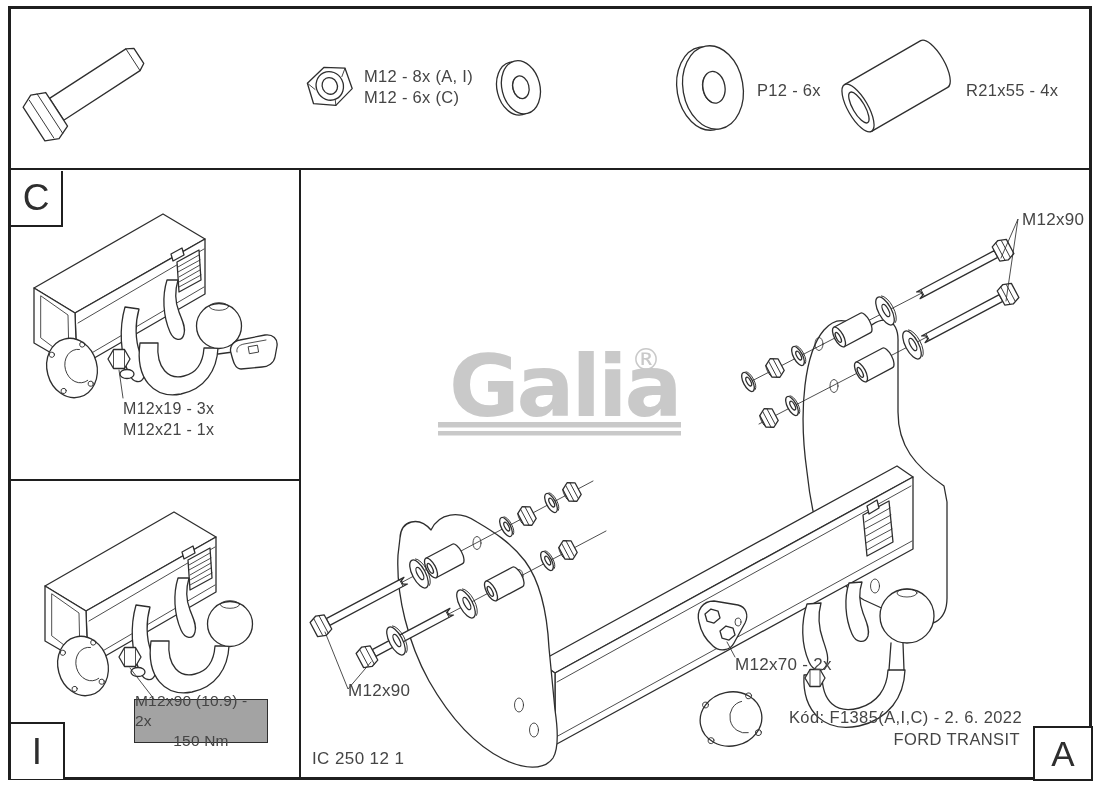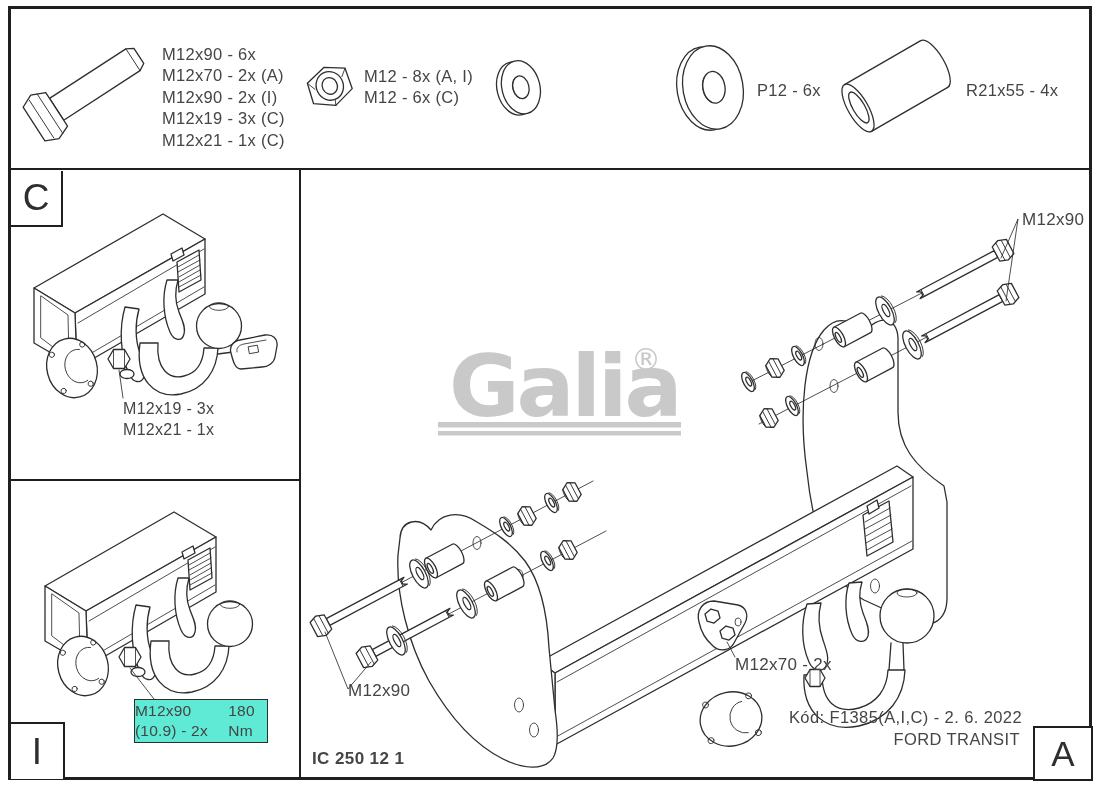--- a/index.html
+++ b/index.html
@@ -10,23 +10,23 @@
   .vdiv{position:absolute;left:299px;top:170px;height:607px;width:2px;background:#1f1f1f;}
   .hdiv-left{position:absolute;left:9px;top:479px;width:291px;height:2px;background:#1f1f1f;}
   .tagbox{position:absolute;display:flex;align-items:center;justify-content:center;
           background:#fff;font-size:37px;color:#2e2e2e;}
   .tag-c{left:11px;top:171px;width:50px;height:54px;border-right:2px solid #1f1f1f;border-bottom:2px solid #1f1f1f;}
   .tag-i{left:11px;top:722px;width:52px;height:55px;border-top:2px solid #1f1f1f;border-right:2px solid #1f1f1f;}
   .tag-a{left:1033px;top:726px;width:56px;height:51px;border:2.5px solid #1f1f1f;font-size:35px;}
   .lbl{position:absolute;font-size:16.5px;line-height:21.4px;letter-spacing:.3px;color:#454545;white-space:pre;}
   .small-lbl{font-size:16px;line-height:21px;}
   .torque-box{position:absolute;left:134px;top:699px;width:132px;height:42px;border:1.7px solid #2e2e2e;
-              display:flex;flex-direction:row;align-items:center;justify-content:space-between;
-              font-size:15.5px;line-height:20px;letter-spacing:.2px;background:#5eead4;}
-  .footer-doc{position:absolute;left:312px;top:749px;font-size:17px;letter-spacing:.4px;font-weight:bold;}
+              display:flex;flex-direction:column;align-items:center;justify-content:center;
+              font-size:15.5px;line-height:20px;letter-spacing:.2px;background:#a3a3a3;}
+  .footer-doc{position:absolute;left:312px;top:749px;font-size:17px;letter-spacing:.4px;}
   .footer-vehicle{position:absolute;right:80px;top:730px;font-size:16.5px;text-align:center;letter-spacing:.4px;}
   .footer-kod{position:absolute;right:78px;top:708px;font-size:16.5px;text-align:right;letter-spacing:.4px;}
   .ln{fill:none;stroke:#2e2e2e;stroke-width:1.3;stroke-linejoin:round;stroke-linecap:round;}
   .fw{fill:#ffffff;stroke:#2e2e2e;stroke-width:1.3;stroke-linejoin:round;}
   .thin{stroke-width:.85;}
   .txt{fill:#454545;font-family:"Liberation Sans",sans-serif;letter-spacing:.3px;}
   .wm{fill:#c9c9c9;}
   svg{position:absolute;overflow:visible;}
 </style>
 </head>
@@ -86,21 +86,20 @@
 
   <svg width="150" height="118" style="left:20px;top:38px">
     <g transform="translate(14,86) rotate(-33)">
       <path class="fw" d="M27,-13 L118,-13 L125,-9 L125,9 L118,13 L27,13 Z"></path>
       <line class="ln thin" x1="118" y1="-13" x2="118" y2="13"></line>
       <polygon class="fw" points="0,-20 13,-26 27,-20 27,20 13,26 0,20"></polygon>
       <line class="ln thin" x1="9" y1="-22.5" x2="9" y2="22.5"></line>
       <line class="ln thin" x1="19" y1="-23.5" x2="19" y2="23.5"></line>
     </g>
   </svg>
-  <div class="lbl" style="left:162px;top:44px"><span>M12x90 - 6x</span><br><span>M12x70 - 2x (A)</span><br><span>M12x90 - 2x (I)</span><br><span>M12x19 - 3x (C)</span><br><span>M12x21 - 1x (C)</span></div>
 
   <svg width="64" height="62" style="left:297px;top:57px">
     <g transform="rotate(-6 32 31)">
       <polygon class="fw" points="11,24 29,10 50,13 55,34 37,49 15,45"></polygon>
       <line class="ln thin" x1="11" y1="24" x2="18" y2="31"></line>
       <line class="ln thin" x1="50" y1="13" x2="46" y2="21"></line>
       <line class="ln thin" x1="37" y1="49" x2="37" y2="41"></line>
       <ellipse class="fw" cx="33" cy="29" rx="13.5" ry="14.5" transform="rotate(-20 33 29)"></ellipse>
       <ellipse class="fw" cx="33" cy="29" rx="7.5" ry="8.5" transform="rotate(-20 33 29)"></ellipse>
     </g>
@@ -147,21 +146,21 @@
     <polyline class="ln thin" points="107,194 111,222"></polyline>
   </svg>
   <div class="lbl small-lbl" style="left:123px;top:398px"><span>M12x19 - 3x</span><br><span>M12x21 - 1x</span></div>
 
   <svg width="286" height="292" viewBox="0 0 286 292" style="left:12px;top:488px">
     <use href="#assy" transform="translate(11,-14)"></use>
     <polyline class="ln thin" points="118,180 142,211"></polyline>
   </svg>
   <div class="torque-box">
     <span>M12x90 (10.9) - 2x</span>
-    <span>180 Nm</span>
+    <span>150 Nm</span>
   </div>
 
   <div class="tagbox tag-c">
       <span>C</span>
     </div>
   <div class="tagbox tag-i">
       <span>I</span>
     </div>
   <div class="tagbox tag-a">
       <span>A</span>

